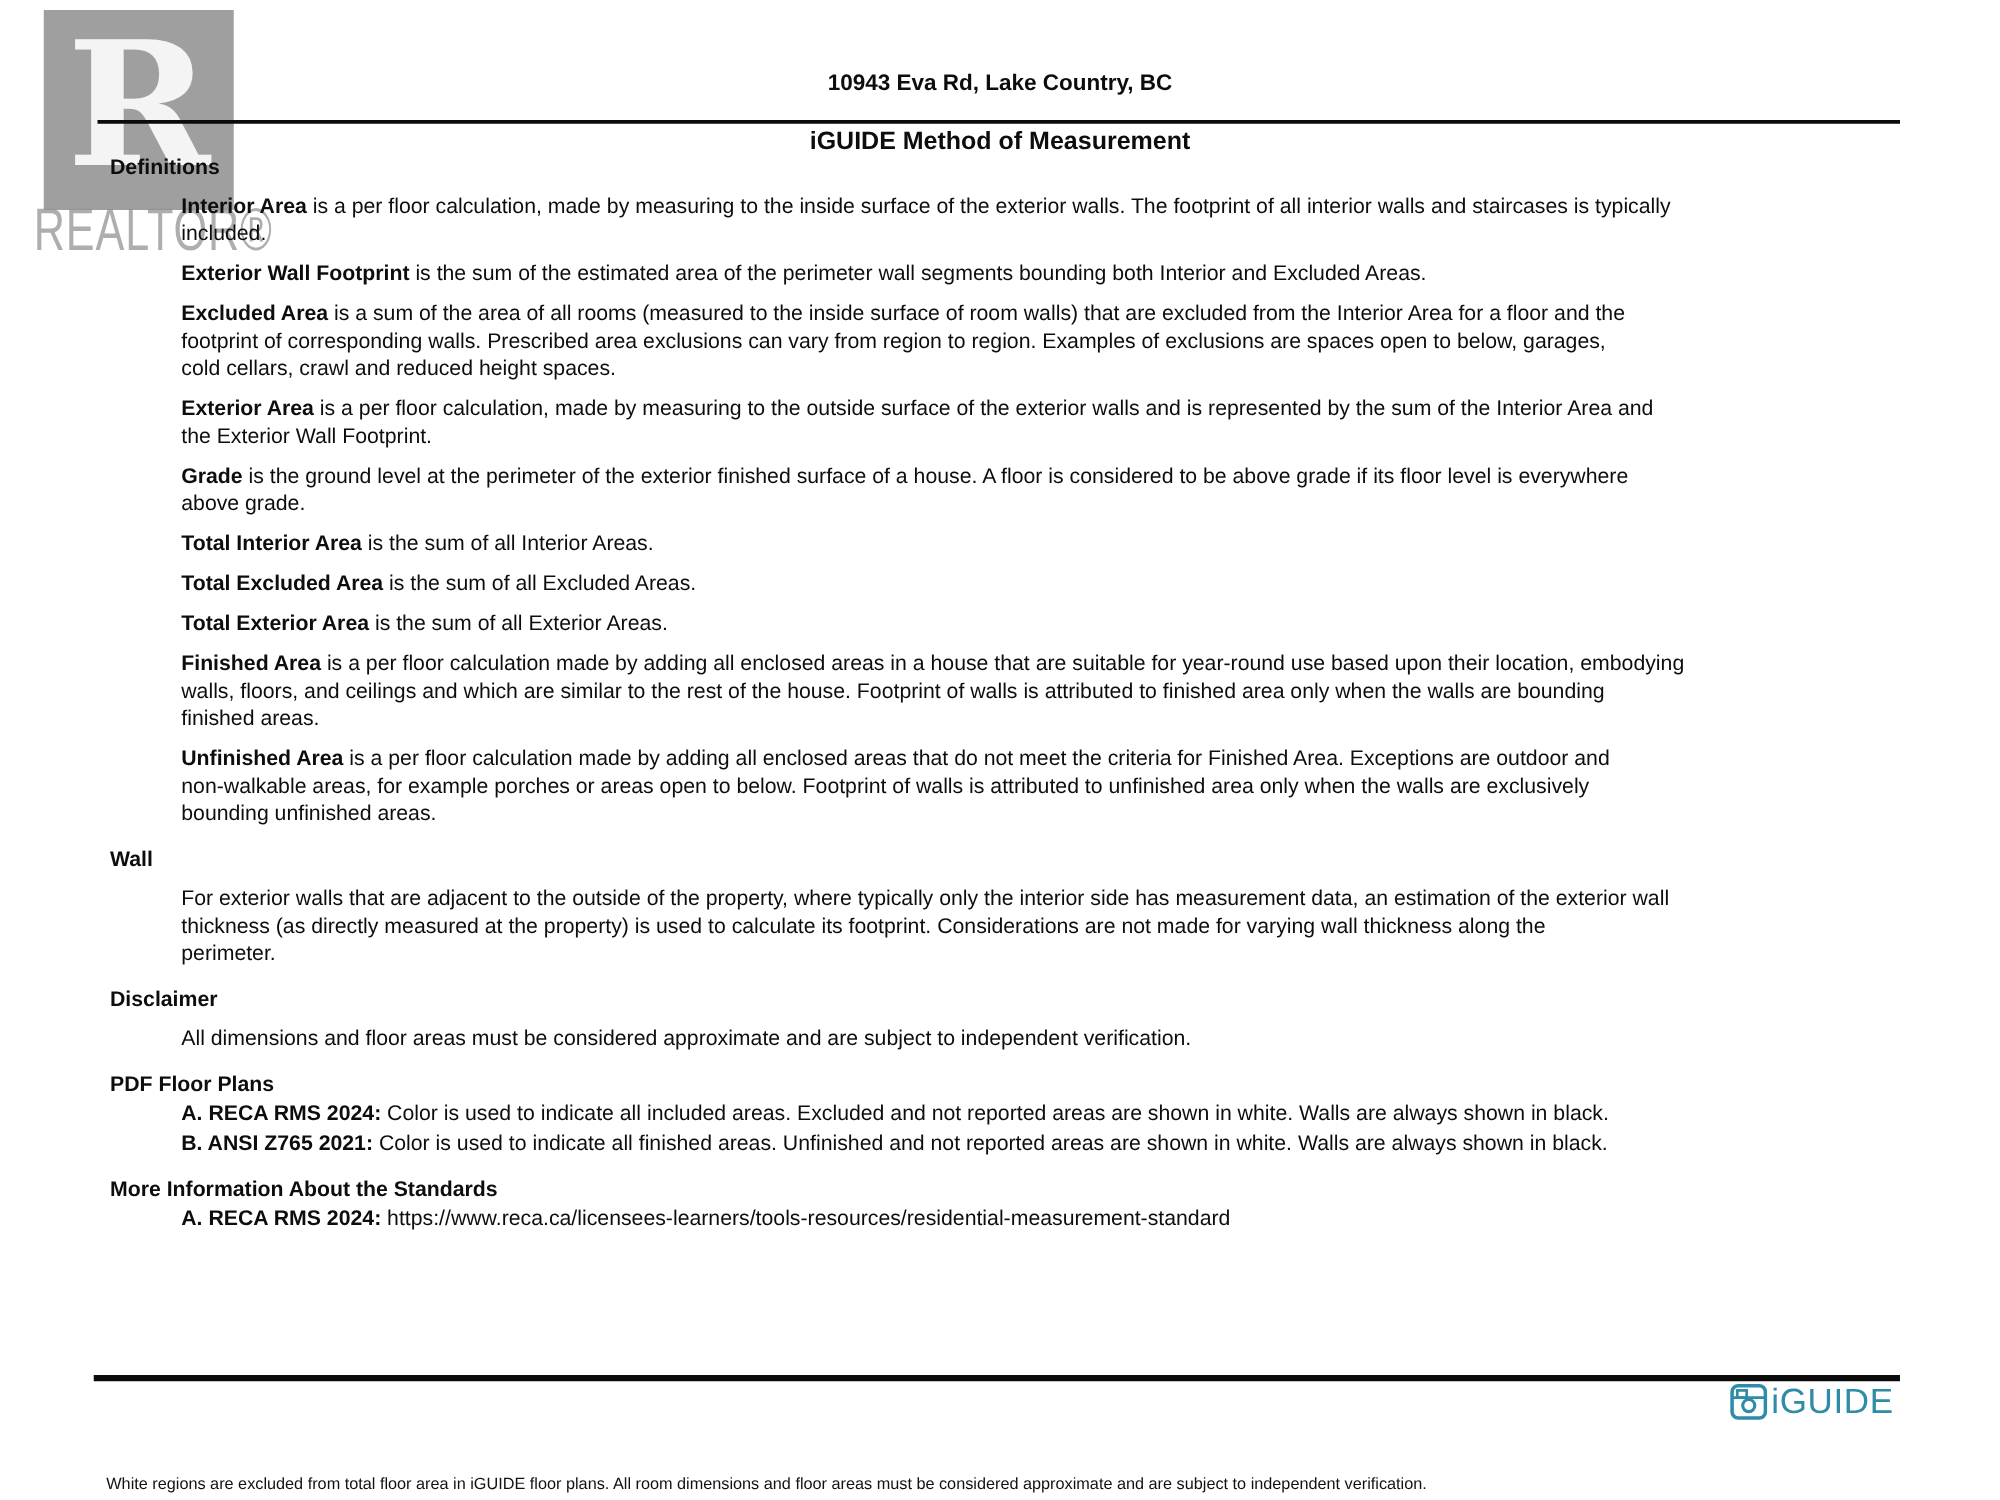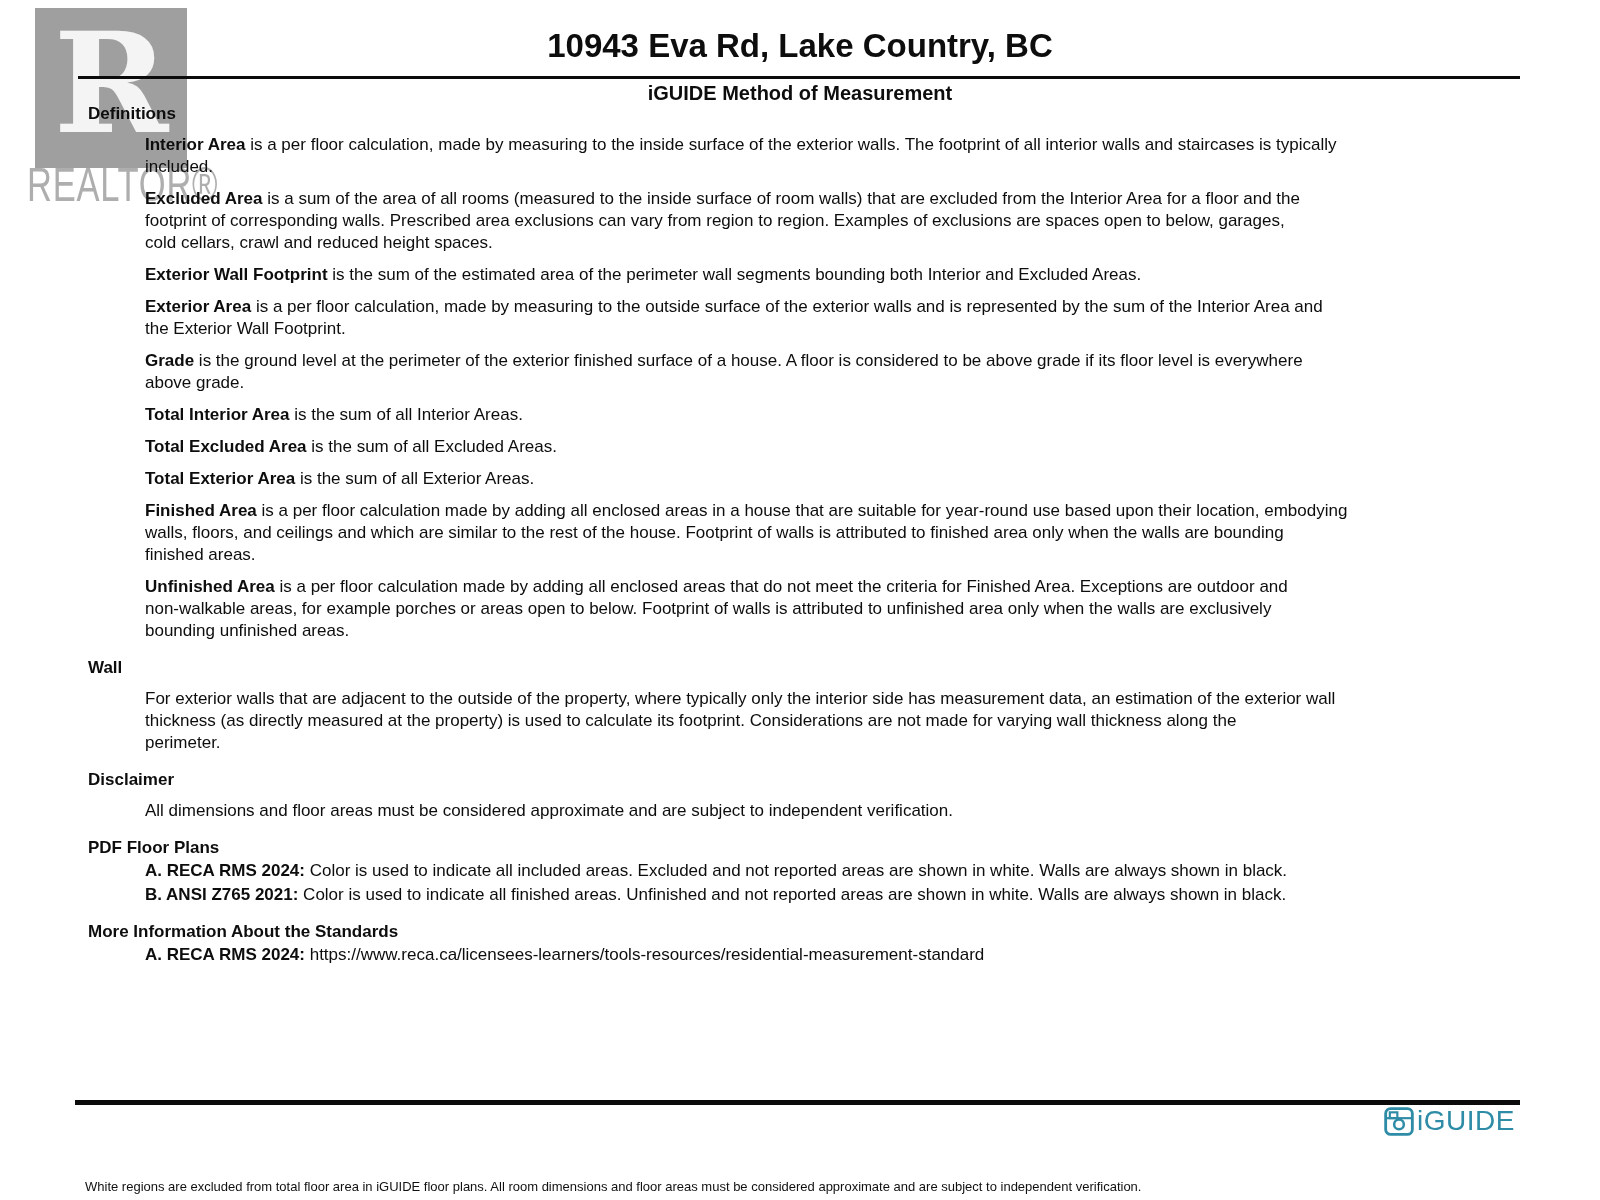--- a/index.html
+++ b/index.html
@@ -14,21 +14,21 @@
   .wm-block-letter { font-family:"DejaVu Serif", serif; font-weight:bold;
               font-size:138px; line-height:138px; color:#f4f4f4; padding-bottom:8px; }
   .wm-label { position:absolute; left:-8px; top:152px; font-size:48px; line-height:50px;
               color:#8f8f8f; opacity:0.72; white-space:nowrap; font-weight:400;
               transform:scaleX(0.72); transform-origin:left center; letter-spacing:1px; }
 
   
   .content { position:relative; z-index:2; }
 
   header { text-align:center; }
-  .title { padding-top:30px; font-size:33px; line-height:32px; font-weight:bold; }
+  .title { padding-top:50px; font-size:18px; line-height:32px; font-weight:bold; }
   .title-rule { margin:14px 0 0 78px; width:1442px; height:3px; background:#0b0b0b; }
   .subtitle { margin-top:5px; font-size:20px; line-height:18px; font-weight:bold;text-align:center; }
 
   .sect { margin:16px 0 0 88px; font-size:17px; line-height:20px; font-weight:bold; }
   .sect.first { margin-top:2px; }
 
   .para { margin:10px 35px 0 145px; font-size:17px; line-height:22px; }
   .para.after-head { }
   .para.item { margin-top:2px; }
   .term { font-weight:bold; }
@@ -61,24 +61,24 @@
       <div class="title">10943 Eva Rd, Lake Country, BC</div>
       <div class="title-rule"></div>
       <div class="subtitle">iGUIDE Method of Measurement</div>
     </header>
 
     <main>
       <div class="sect first">Definitions</div>
 
       <p class="para after-head"><b class="term">Interior Area</b><span class="ptext"> is a per floor calculation, made by measuring to the inside surface of the exterior walls. The footprint of all interior walls and staircases is typically
 included.</span></p>
+      <p class="para"><b class="term">Exterior Wall Footprint</b><span class="ptext"> is the sum of the estimated area of the perimeter wall segments bounding both Interior and Excluded Areas.</span></p>
       <p class="para"><b class="term">Excluded Area</b><span class="ptext"> is a sum of the area of all rooms (measured to the inside surface of room walls) that are excluded from the Interior Area for a floor and the
 footprint of corresponding walls. Prescribed area exclusions can vary from region to region. Examples of exclusions are spaces open to below, garages,
 cold cellars, crawl and reduced height spaces.</span></p>
-      <p class="para"><b class="term">Exterior Wall Footprint</b><span class="ptext"> is the sum of the estimated area of the perimeter wall segments bounding both Interior and Excluded Areas.</span></p>
       <p class="para"><b class="term">Exterior Area</b><span class="ptext"> is a per floor calculation, made by measuring to the outside surface of the exterior walls and is represented by the sum of the Interior Area and
 the Exterior Wall Footprint.</span></p>
       <p class="para"><b class="term">Grade</b><span class="ptext"> is the ground level at the perimeter of the exterior finished surface of a house. A floor is considered to be above grade if its floor level is everywhere
 above grade.</span></p>
       <p class="para"><b class="term">Total Interior Area</b><span class="ptext"> is the sum of all Interior Areas.</span></p>
       <p class="para"><b class="term">Total Excluded Area</b><span class="ptext"> is the sum of all Excluded Areas.</span></p>
       <p class="para"><b class="term">Total Exterior Area</b><span class="ptext"> is the sum of all Exterior Areas.</span></p>
       <p class="para"><b class="term">Finished Area</b><span class="ptext"> is a per floor calculation made by adding all enclosed areas in a house that are suitable for year-round use based upon their location, embodying
 walls, floors, and ceilings and which are similar to the rest of the house. Footprint of walls is attributed to finished area only when the walls are bounding
 finished areas.</span></p>

